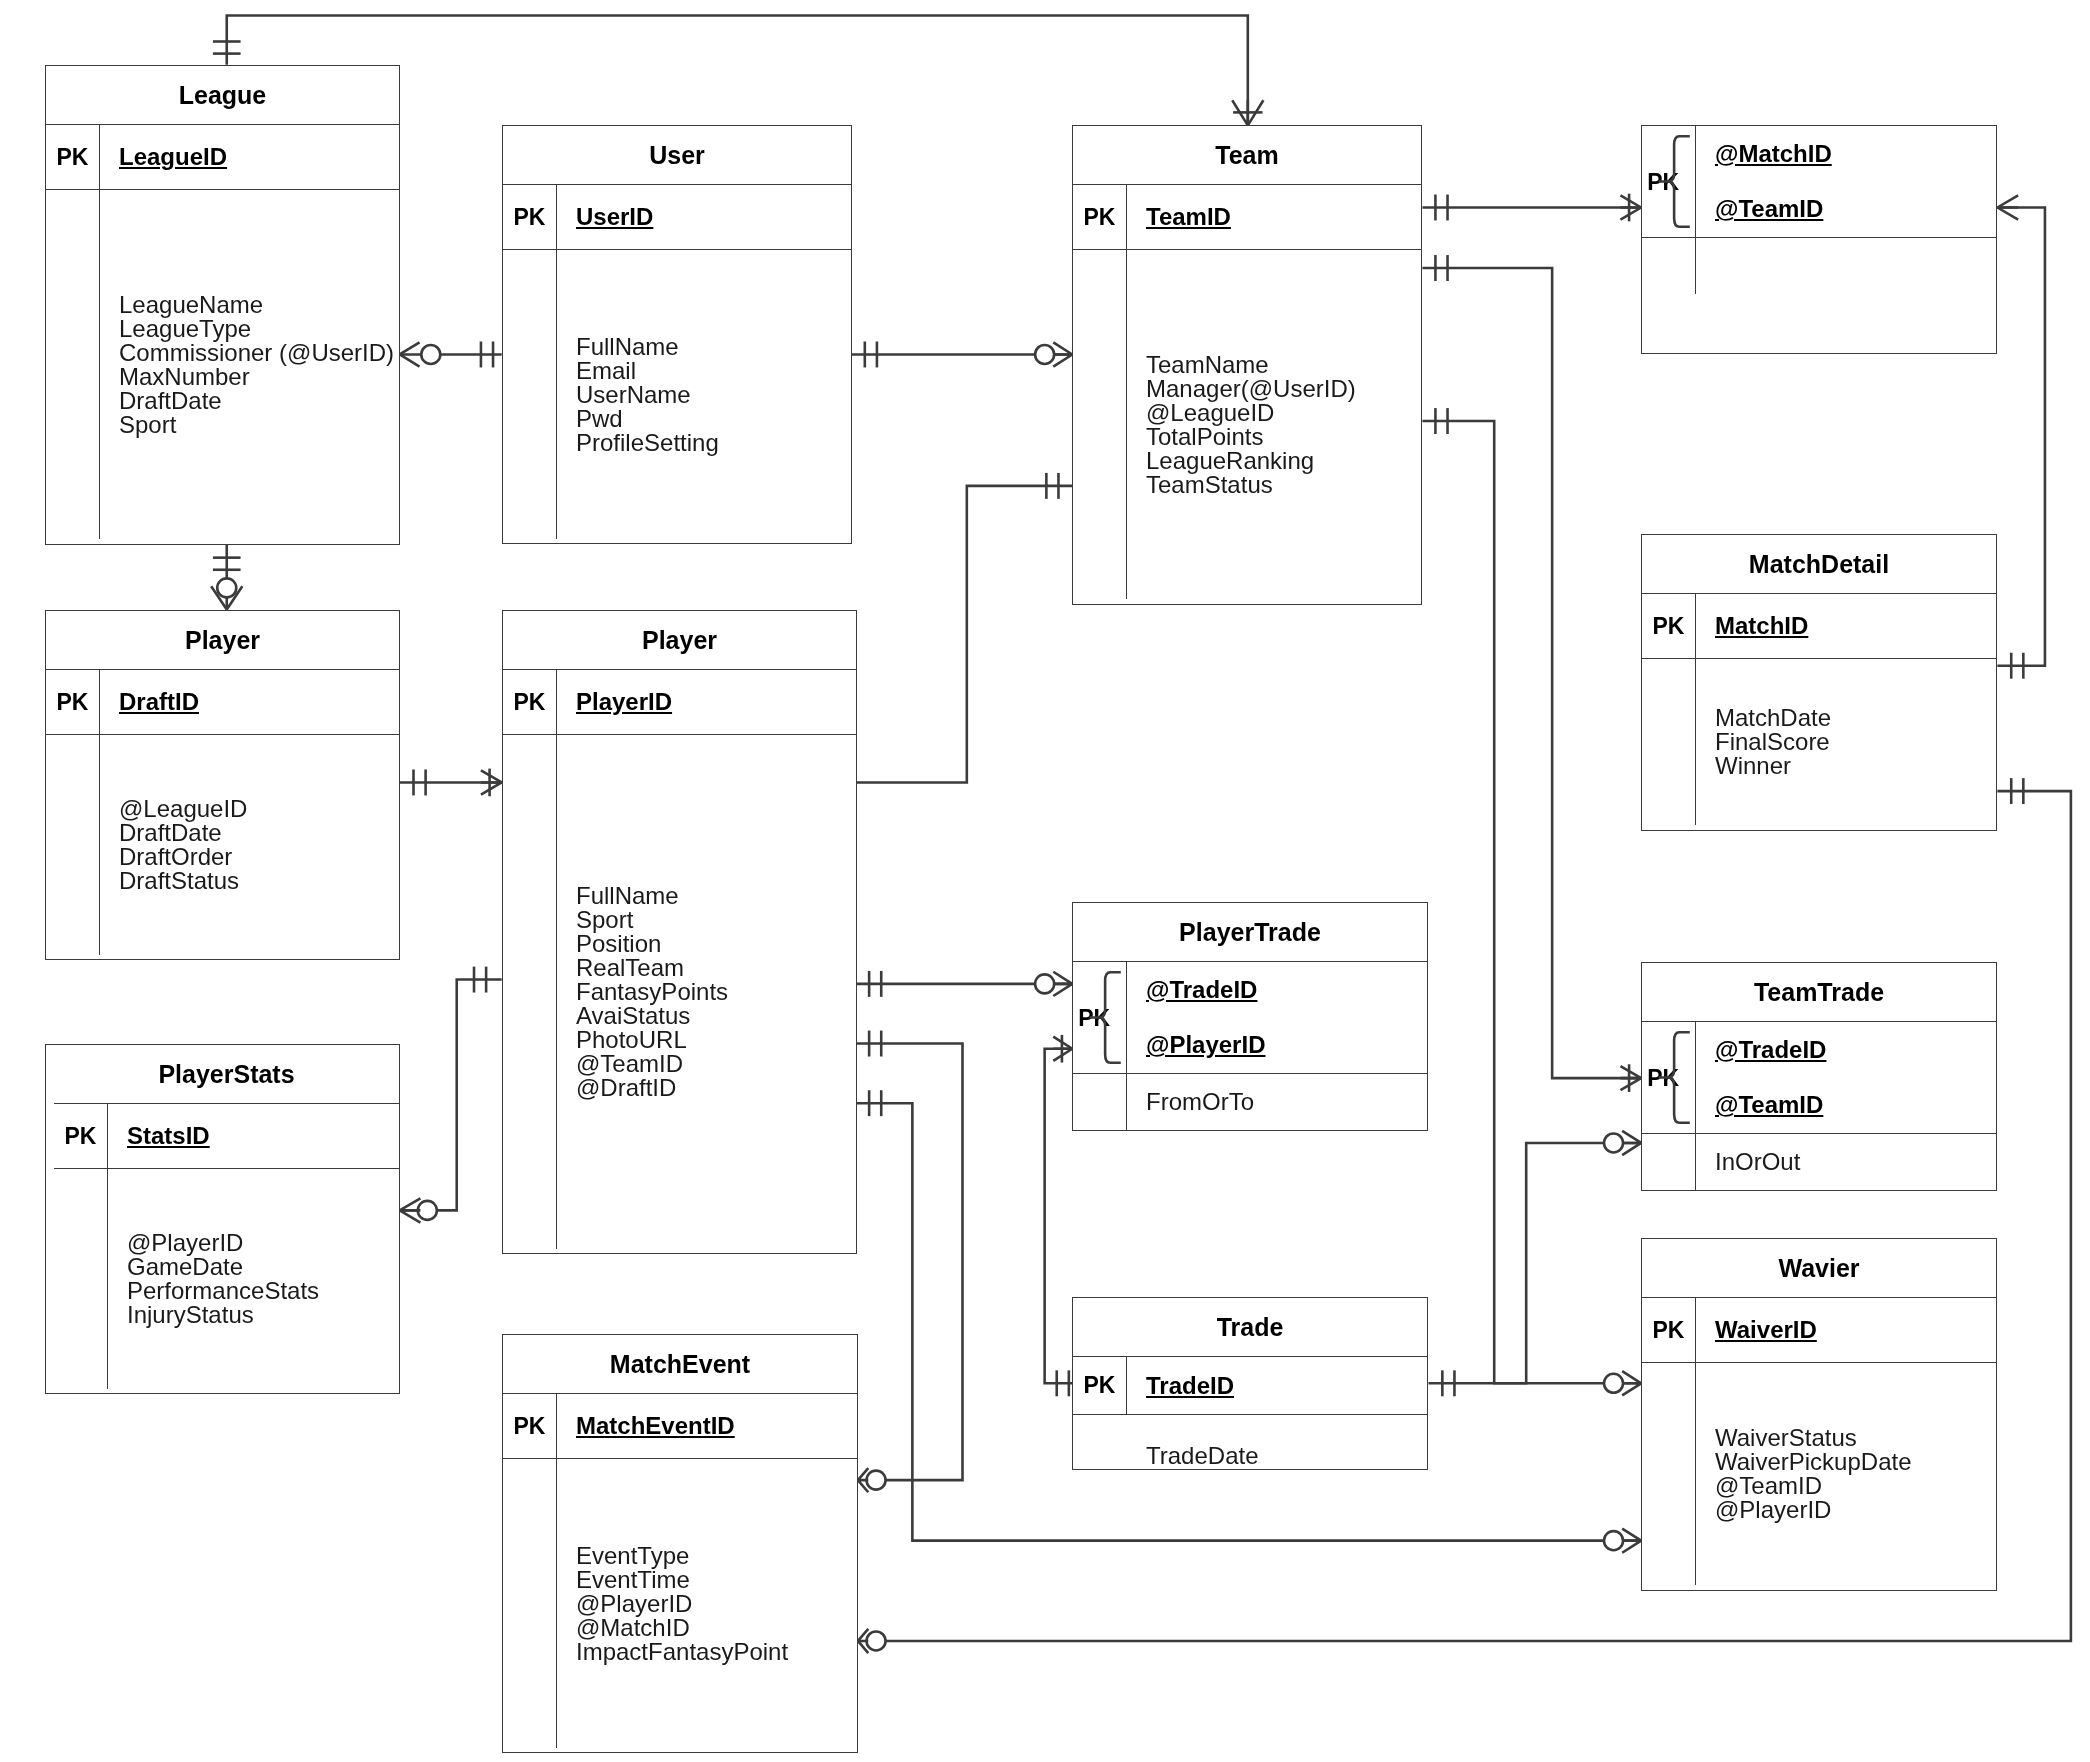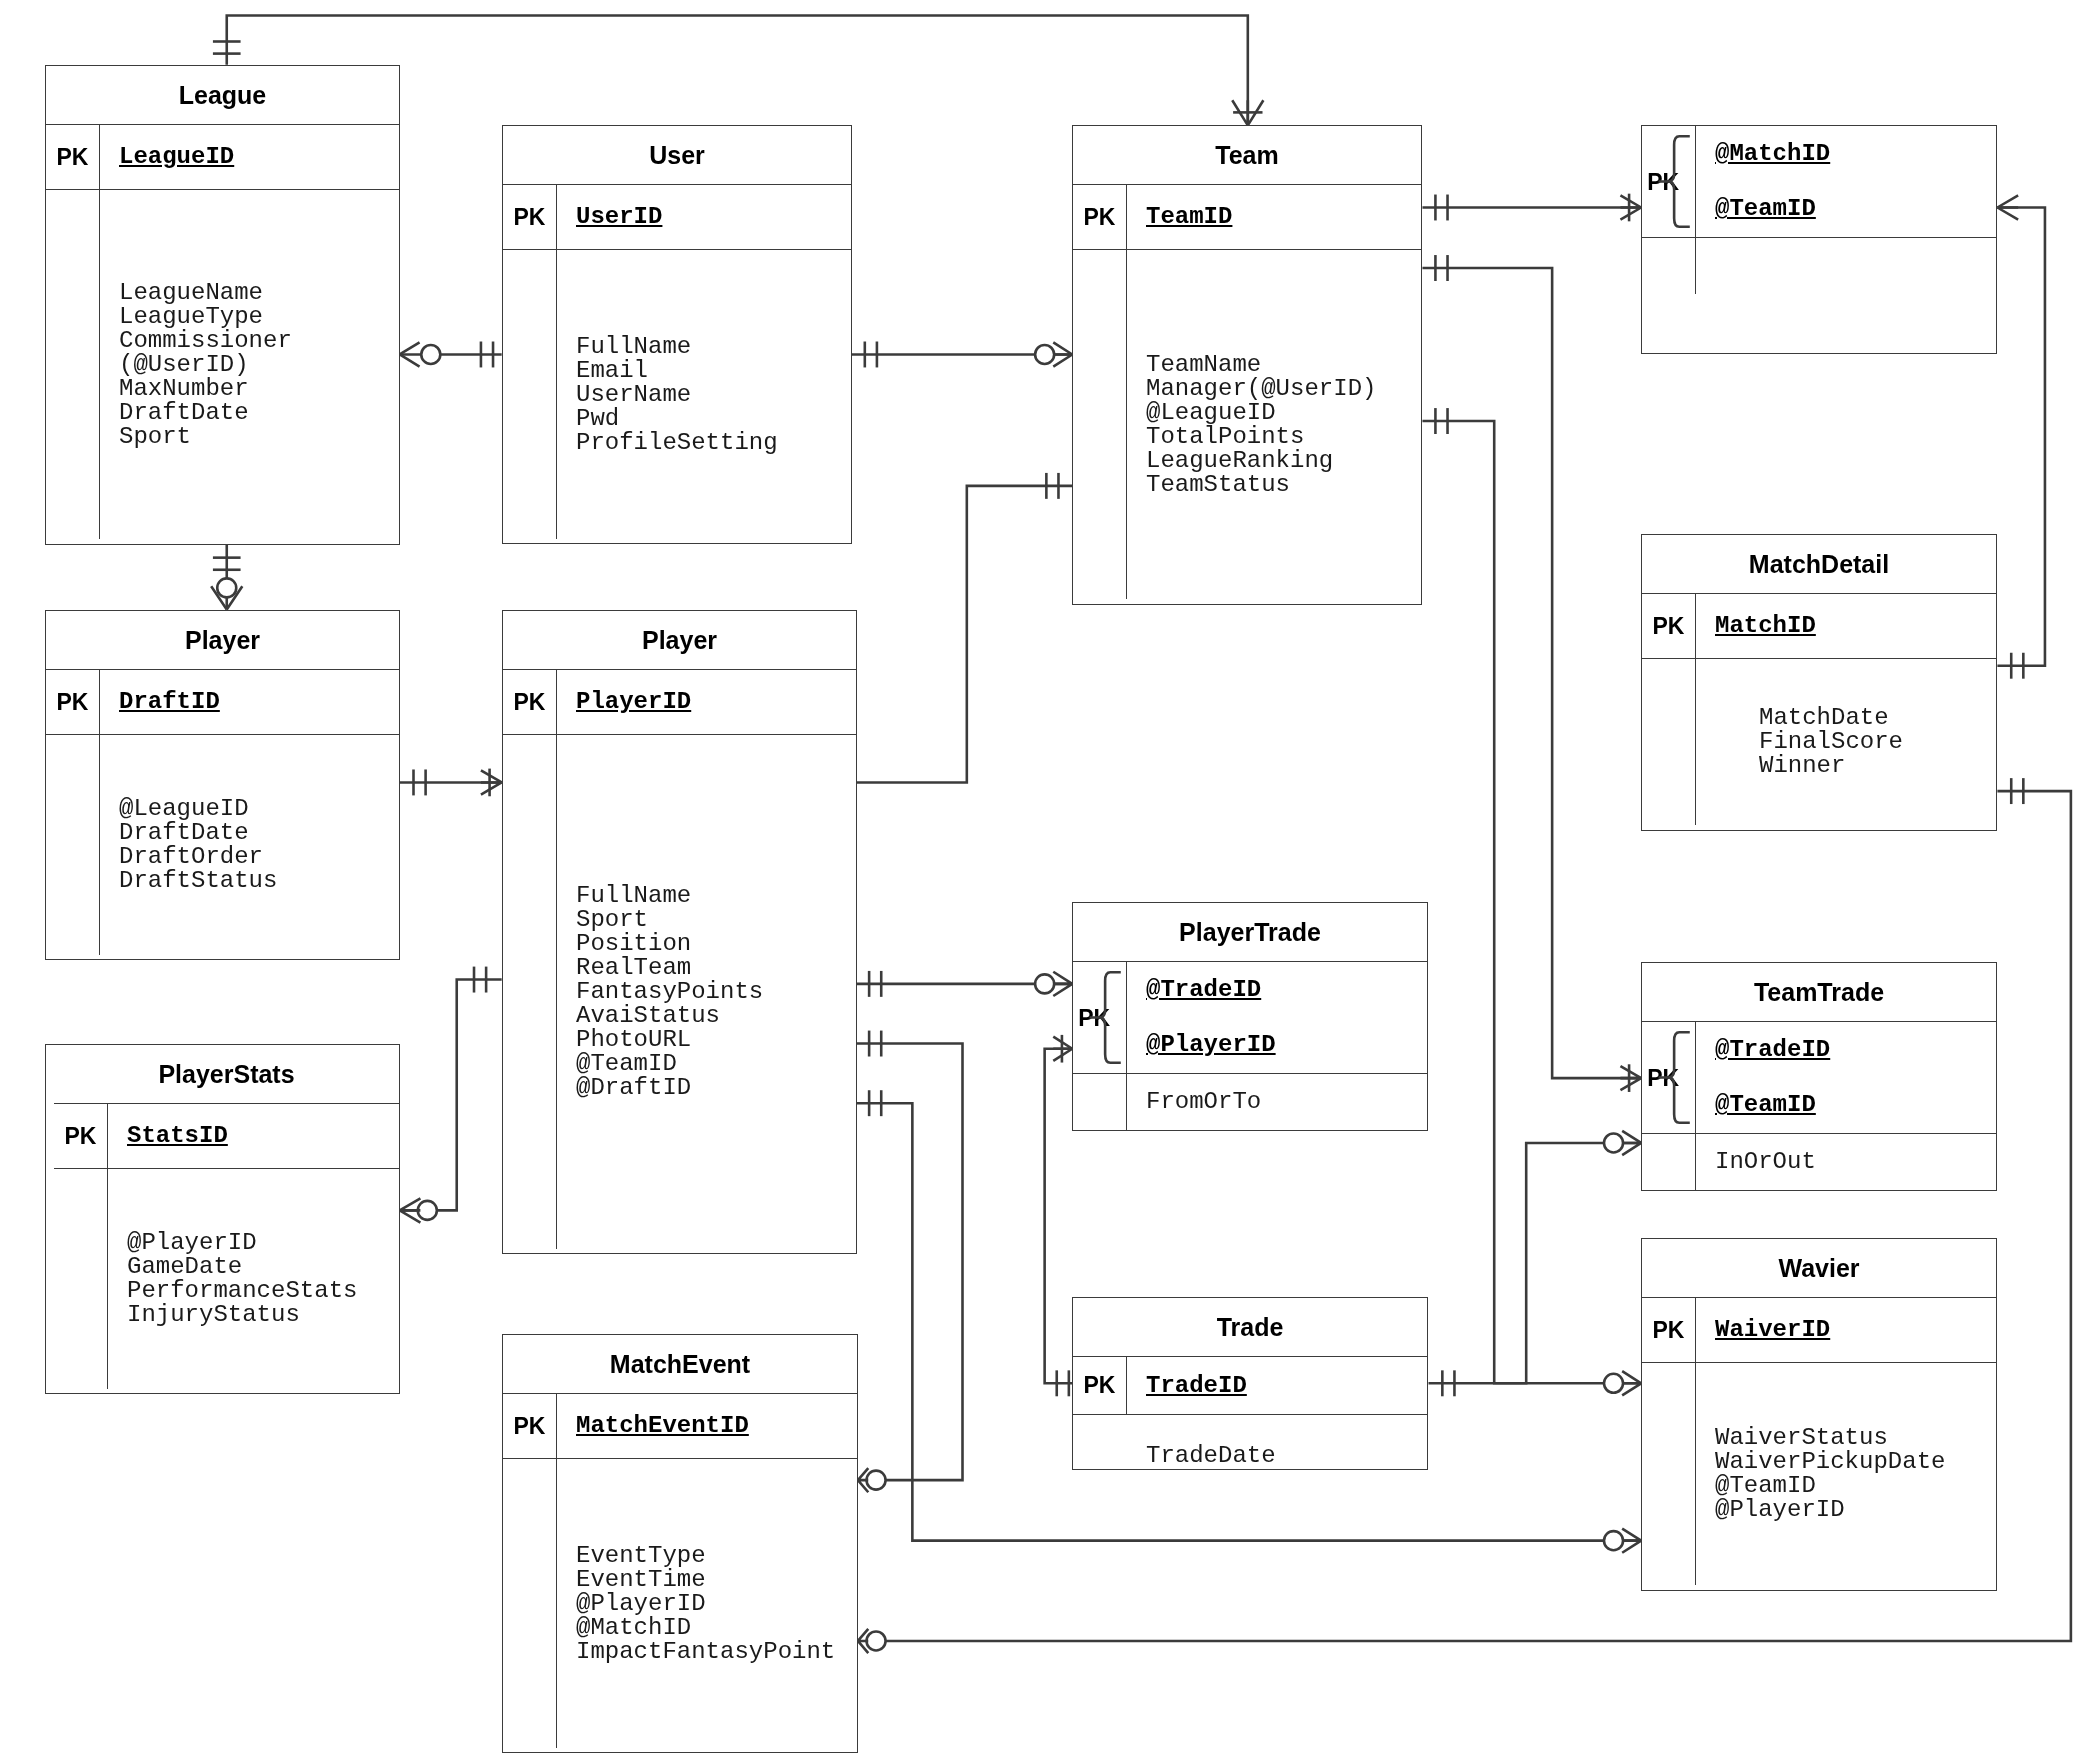--- a/index.html
+++ b/index.html
@@ -4,21 +4,21 @@
 <style>
   html,body{margin:0;padding:0;background:#ffffff;}
   body{font-family:"Liberation Sans","DejaVu Sans",sans-serif;}
   #canvas{position:relative;width:2091px;height:1762px;background:#fff;overflow:hidden;}
   svg.links{position:absolute;left:0;top:0;width:2091px;height:1762px;pointer-events:none;}
   .entity{position:absolute;border:1.7px solid #3b3b3b;background:#fff;box-sizing:border-box;}
   .ent-title{height:59px;line-height:59px;text-align:center;font-weight:bold;font-size:25px;color:#000;border-bottom:1.7px solid #3b3b3b;box-sizing:border-box;}
   .row{display:flex;box-sizing:border-box;}
   .row.sep{border-bottom:1.7px solid #3b3b3b;}
   .keycol{width:54px;min-width:54px;border-right:1.7px solid #3b3b3b;box-sizing:border-box;display:flex;align-items:center;justify-content:center;font-weight:bold;font-size:23px;color:#000;}
-  .attrcol{flex:1;box-sizing:border-box;padding-left:19px;display:flex;flex-direction:column;justify-content:center;font-family:Liberation Mono, monospace;}
+  .attrcol{flex:1;box-sizing:border-box;padding-left:19px;display:flex;flex-direction:column;justify-content:center;}
   .attr{font-size:24px;color:#1a1a1a;line-height:1;padding:0;}
   .attr.pk{font-weight:bold;text-decoration:underline;color:#000;}
   .pkgroup .attrcol{justify-content:space-around;}
   .pkgroup .attr{padding:0;}
   .brace{position:relative;width:54px;min-width:54px;border-right:1.7px solid #3b3b3b;box-sizing:border-box;display:flex;align-items:center;justify-content:center;}
   .brace-wrap{width:100%;height:100%;position:relative;}
   .brace-lbl{position:absolute;left:5.2px;top:50%;transform:translateY(-50%);font-weight:bold;font-size:23px;}
   .brace-svg{position:absolute;right:0px;top:0;height:100%;width:40px;}
 </style>
 </head>
@@ -218,21 +218,21 @@
   </div>
 
   <div class="entity" style="left:1641px;top:534px;width:356px;height:297px;">
     <div class="ent-title">MatchDetail</div>
     <div class="row sep" style="height:65px;">
       <div class="keycol">PK</div>
       <div class="attrcol">
           <span class="attr pk">MatchID</span>
         </div>
     </div>
-    <div class="row" style="height:166px;gap:44px;">
+    <div class="row" style="height:166px;">
       <div class="keycol"></div>
       <div class="attrcol">
         <span class="attr">MatchDate</span>
         <span class="attr">FinalScore</span>
         <span class="attr">Winner</span>
       </div>
     </div>
   </div>
 
   <div class="entity" style="left:45px;top:610px;width:355px;height:350px;">

